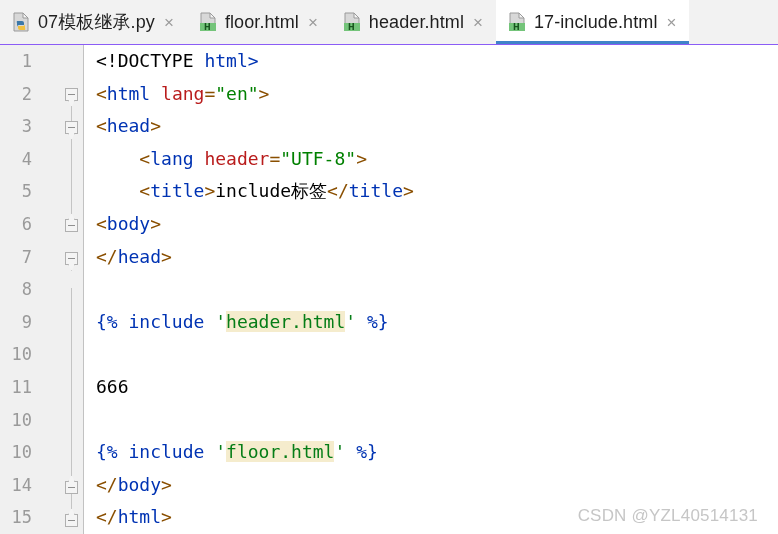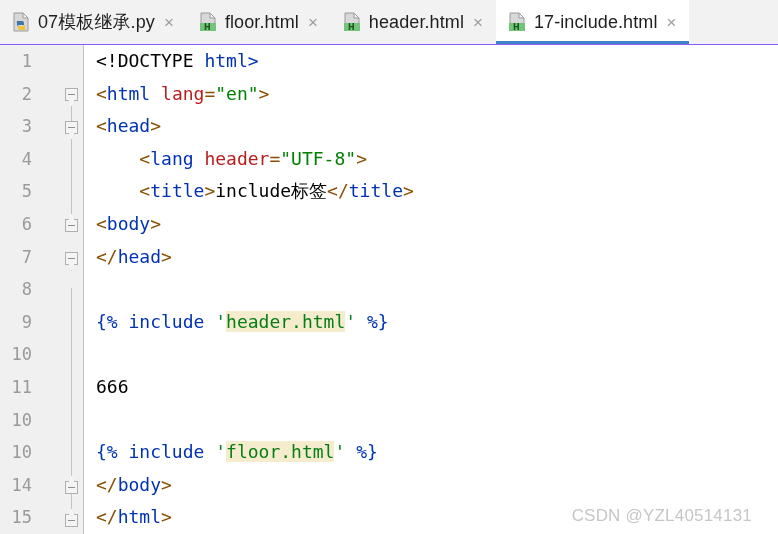--- a/index.html
+++ b/index.html
@@ -192,21 +192,21 @@
   .t-kw      { color: #0033b3; }
   .t-str     { color: #067d17; }
   .t-cn      { color: #000000; }
   .hl {
     background: #f5eccd;
   }
 
   
   .watermark {
     position: absolute;
-    right: 26px;
+    right: 20px;
     bottom: 8px;
     font-family: "Liberation Sans", sans-serif;
     font-size: 17px;
     color: #c6c6c6;
     letter-spacing: 0.2px;
     white-space: nowrap;
   }
 
   .tabbar-filler { flex: 1 1 auto; background: #f2f2f2; }
 </style>

